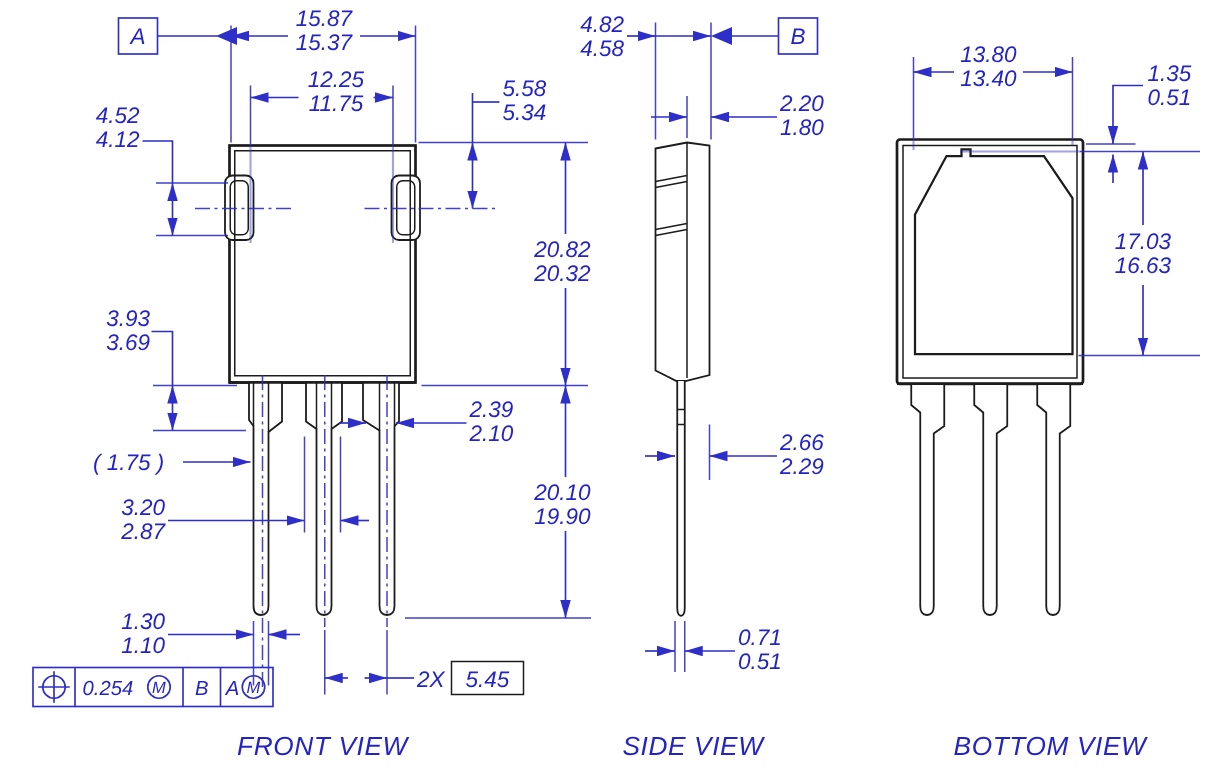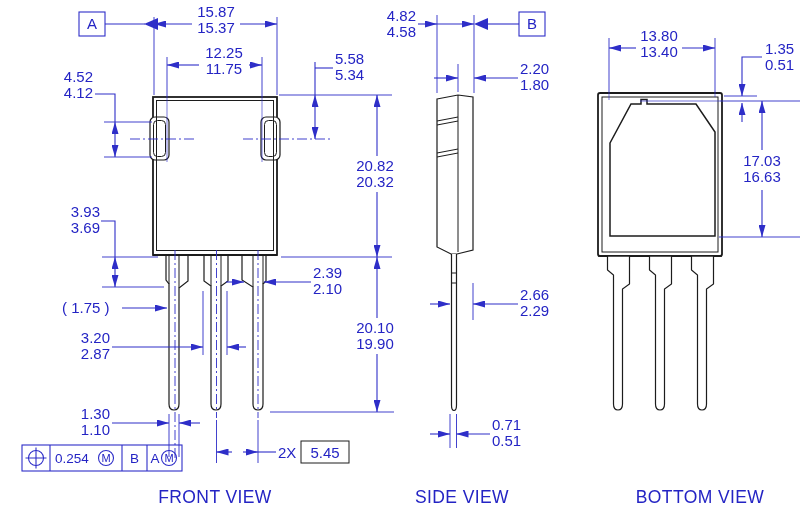--- a/index.html
+++ b/index.html
@@ -1,17 +1,17 @@
 <!DOCTYPE html>
 <html><head>
 <meta charset="utf-8">
 <style>
   html,body{margin:0;padding:0;background:#ffffff;}
   .stage{position:relative;width:805px;height:521px;background:#ffffff;overflow:hidden;
-         font-family:"Liberation Sans", sans-serif;}
+         font-family:"Liberation Sans", sans-serif;font-style:italic;}
   svg{position:absolute;left:0;top:0;}
   svg text{font-family:"Liberation Sans", sans-serif;fill:#2424c4;font-size:15px;}
   text.lbl{font-size:17.5px;letter-spacing:.4px;}
   text.fcf{font-size:13.5px;}
   text.mm{font-size:11px;}
   text.mid{text-anchor:middle;}
   text.end{text-anchor:end;}
   .blk{stroke:#1c1c1c;fill:none;}
   .blk2{stroke:#1c1c1c;stroke-width:1.8;fill:none;}
   .blkf{stroke:#1c1c1c;stroke-width:1.8;fill:#ffffff;}

